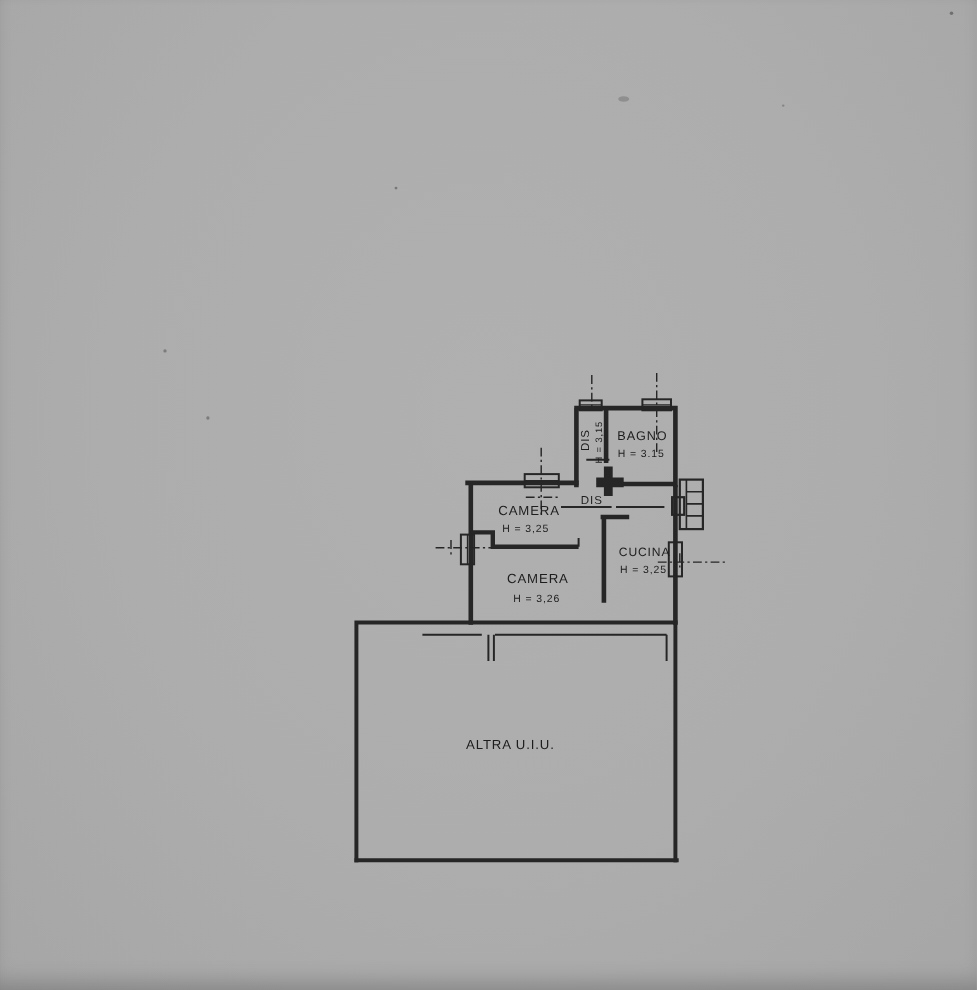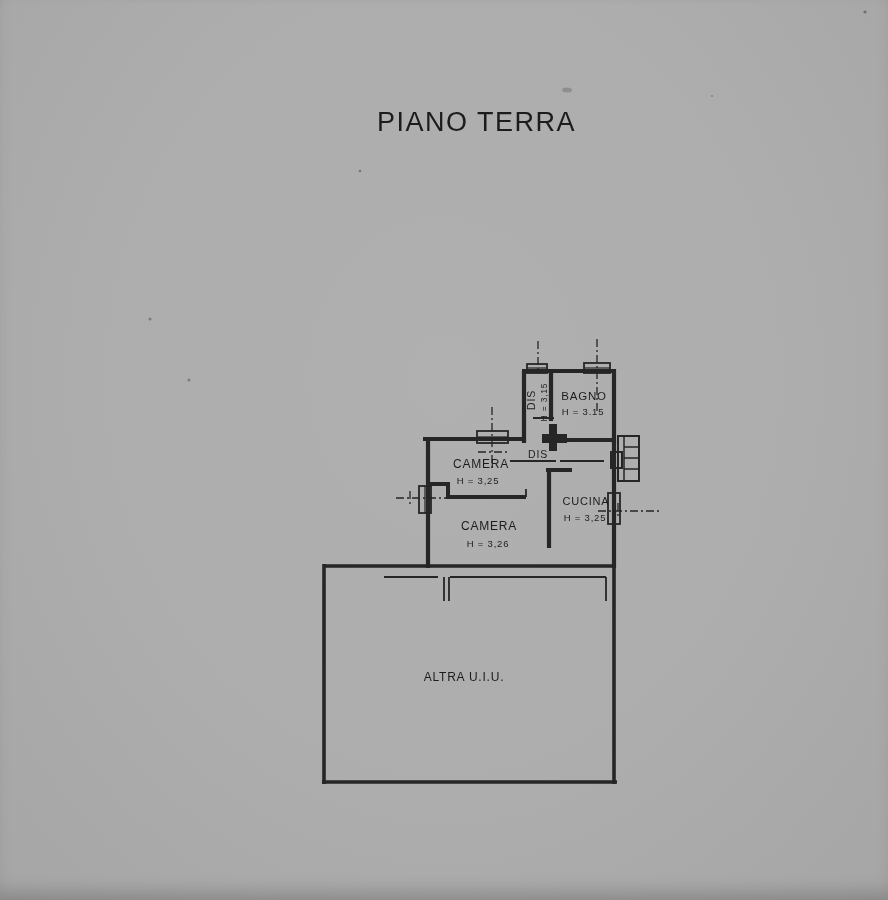--- a/index.html
+++ b/index.html
@@ -22,21 +22,20 @@
   .plan-svg{position:absolute;left:0;top:0;filter:blur(0.25px);}
   .ink{stroke:#262626;fill:none;}
   .lbl{fill:#1d1d1d;letter-spacing:0.8px;}
   .artifact{fill:#4a4a4a;}
 </style>
 </head>
 <body>
 
 <div class="page">
 
-  <div class="plan-title">PIANO TERRA</div>
 
   <svg class="plan-svg" width="888" height="900" viewBox="0 0 888 900" xmlns="http://www.w3.org/2000/svg">
 
     <g>
       <path class="ink" stroke-width="4.2" d="M524,443 L524,371 M522,371 L616,371 M614,369 L614,443 M554,440 L616,440 M551,369 L551,421"></path>
 
       <path fill="#262626" stroke="none" d="M549,424 L557,424 L557,434 L567,434 L567,443 L557,443 L557,451 L549,451 L549,443 L542,443 L542,434 L549,434 Z"></path>
     </g>
 
     <g>

